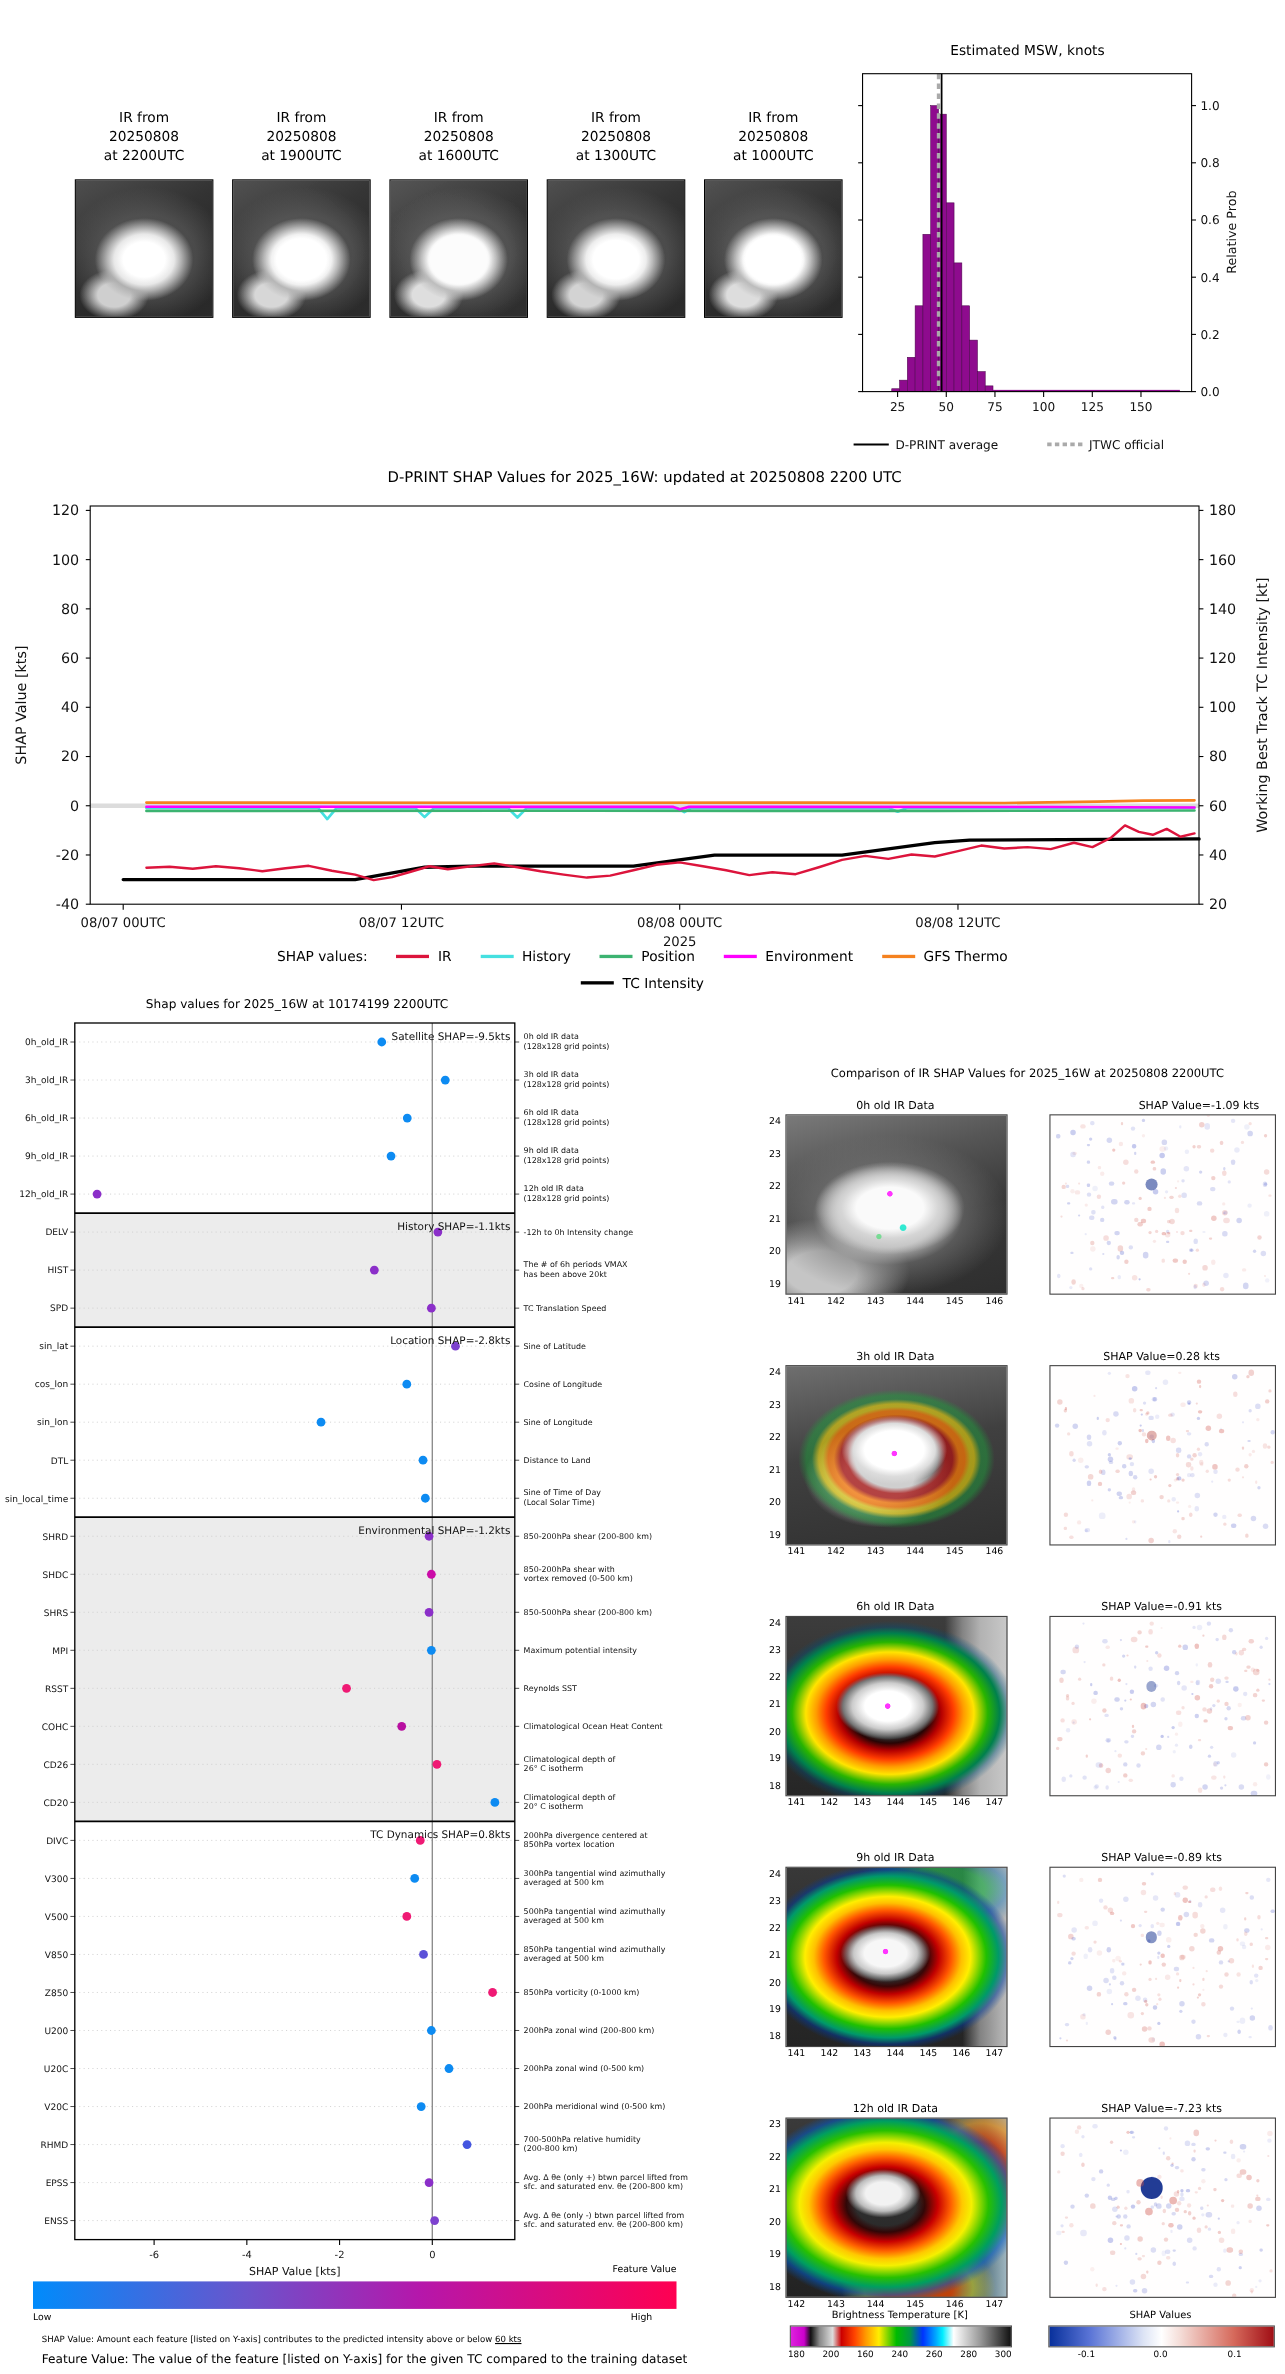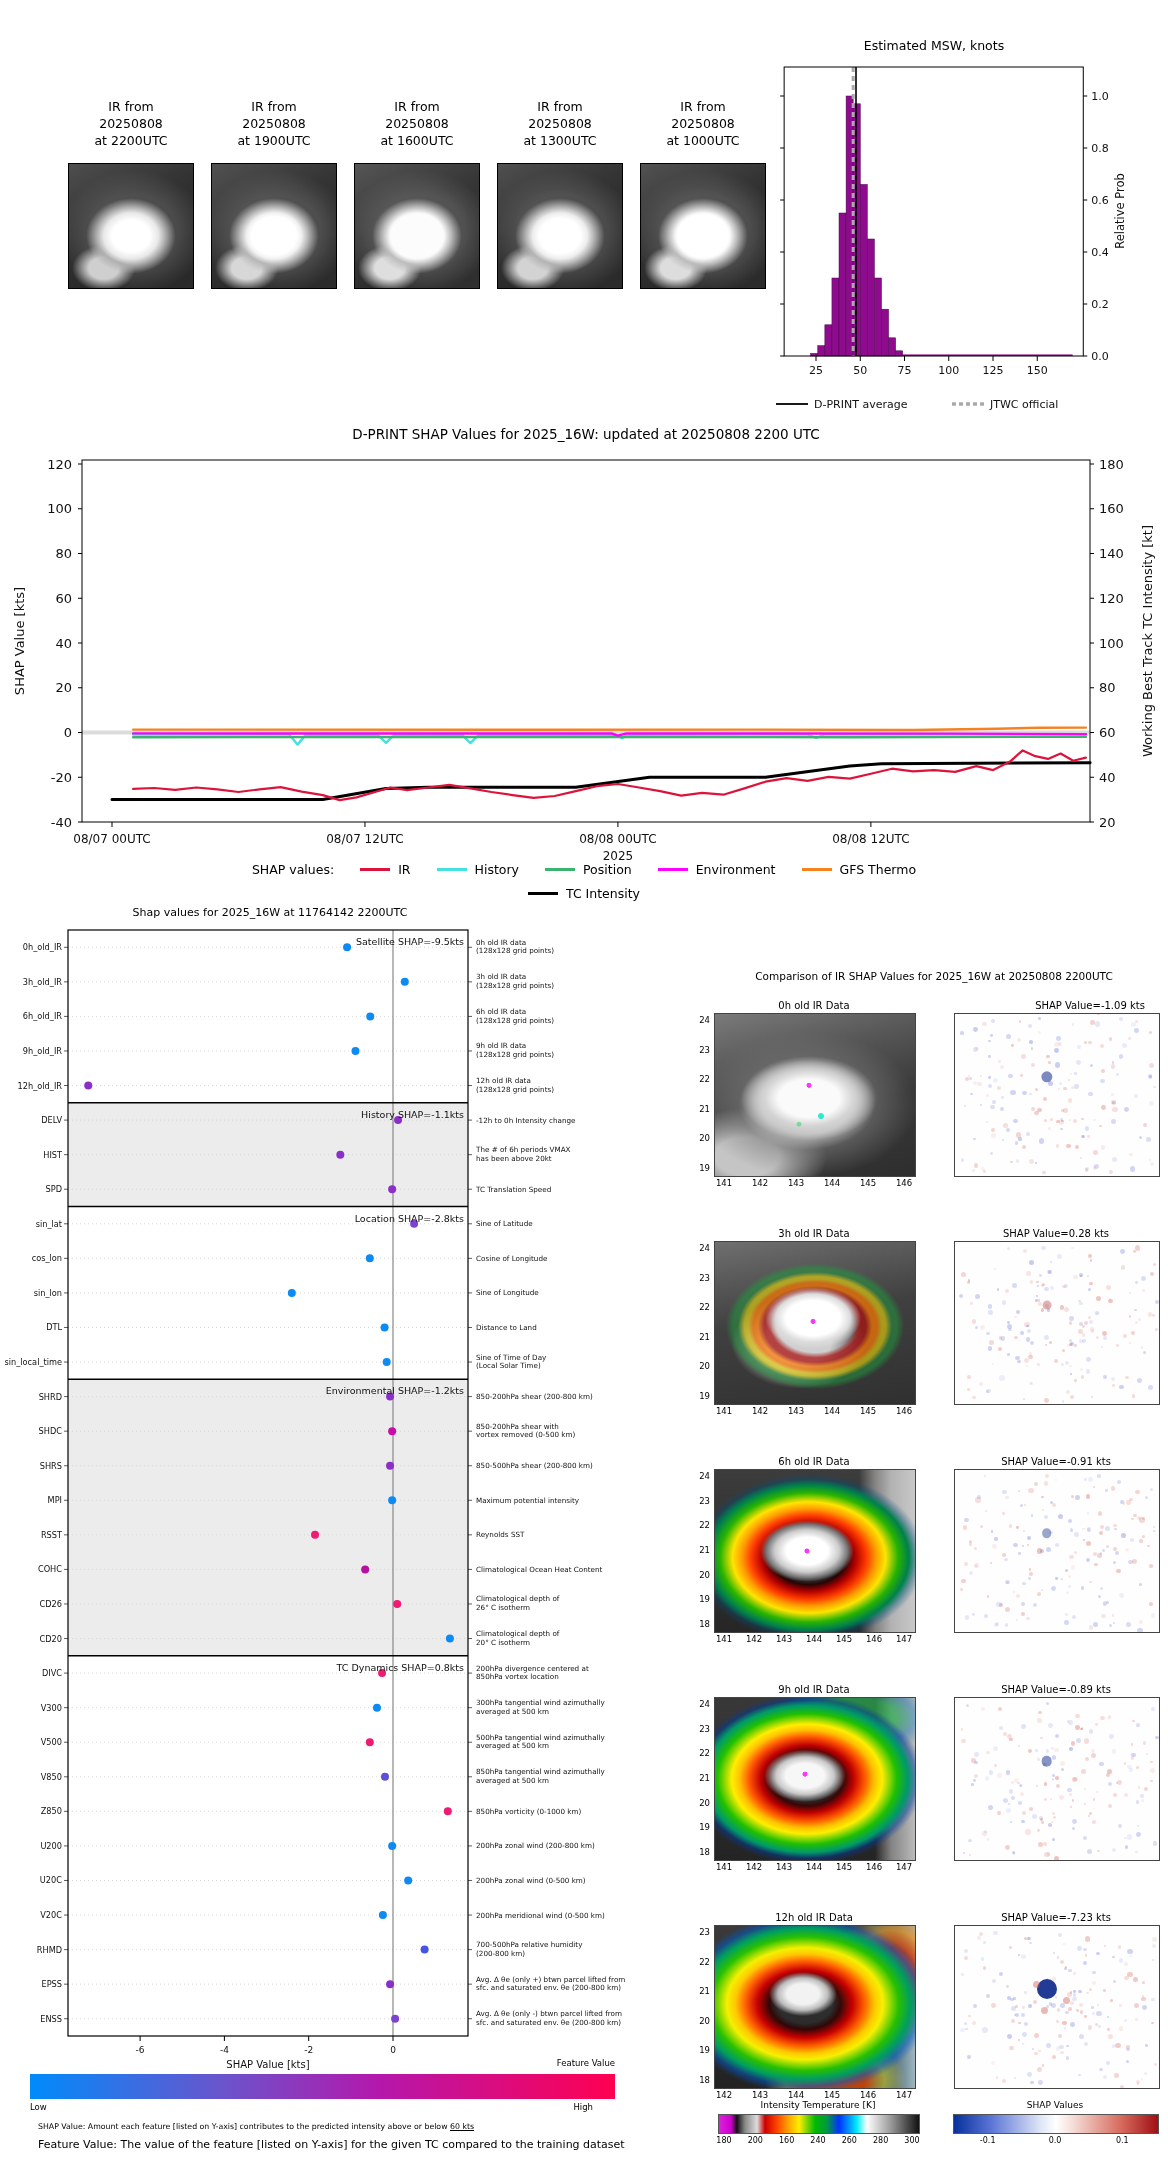--- a/index.html
+++ b/index.html
@@ -271,21 +271,21 @@
       <div class="leg-item">
         <div class="leg-swatch" style="background: rgb(255, 0, 255); height: 3px;"></div>
         <span>Environment</span>
       </div>
       <div class="leg-item">
         <div class="leg-swatch" style="background: rgb(245, 130, 31); height: 3px;"></div>
         <span>GFS Thermo</span>
       </div>
     </div>
 
-  <div id="dot-title">Shap values for 2025_16W at 11764142 2200UTC</div>
+  <div id="dot-title">Shap values for 2025_16W at 10174199 2200UTC</div>
   <svg id="dot-svg" width="710" height="1180">
       <rect x="68" y="30" width="400" height="172.8125" fill="#ffffff"></rect>
       <rect x="68" y="202.8125" width="400" height="103.6875" fill="#ececec"></rect>
       <rect x="68" y="306.5" width="400" height="172.8125" fill="#ffffff"></rect>
       <rect x="68" y="479.3125" width="400" height="276.5" fill="#ececec"></rect>
       <rect x="68" y="755.8125" width="400" height="380.1875" fill="#ffffff"></rect>
       <line x1="68" x2="468" y1="47.28125" y2="47.28125" stroke="#cfcfcf" stroke-width="0.8" stroke-dasharray="1 3"></line>
       <line x1="68" x2="468" y1="81.84375" y2="81.84375" stroke="#cfcfcf" stroke-width="0.8" stroke-dasharray="1 3"></line>
       <line x1="68" x2="468" y1="116.40625" y2="116.40625" stroke="#cfcfcf" stroke-width="0.8" stroke-dasharray="1 3"></line>
       <line x1="68" x2="468" y1="150.96875" y2="150.96875" stroke="#cfcfcf" stroke-width="0.8" stroke-dasharray="1 3"></line>
@@ -1465,21 +1465,21 @@
       <div class="cmp-lat" style="left: 690px; top: 2015.8px;">20</div>
       <div class="cmp-lat" style="left: 690px; top: 2045.4px;">19</div>
       <div class="cmp-lat" style="left: 690px; top: 2075px;">18</div>
       <div class="cmp-lon" style="left: 709px; top: 2090px;">142</div>
       <div class="cmp-lon" style="left: 745px; top: 2090px;">143</div>
       <div class="cmp-lon" style="left: 781px; top: 2090px;">144</div>
       <div class="cmp-lon" style="left: 817px; top: 2090px;">145</div>
       <div class="cmp-lon" style="left: 853px; top: 2090px;">146</div>
       <div class="cmp-lon" style="left: 889px; top: 2090px;">147</div>
     </div>
-  <div id="bt-label">Intensity Temperature [K]</div>
+  <div id="bt-label">Brightness Temperature [K]</div>
   <div id="bt-bar"></div>
   <div id="sv-label">SHAP Values</div>
   <div id="sv-bar"></div>
 <div class="cb-tick" style="left: 707px; top: 2136px;">180</div>
     <div class="cb-tick" style="left: 738.333px; top: 2136px;">200</div>
     <div class="cb-tick" style="left: 769.667px; top: 2136px;">160</div>
     <div class="cb-tick" style="left: 801px; top: 2136px;">240</div>
     <div class="cb-tick" style="left: 832.333px; top: 2136px;">260</div>
     <div class="cb-tick" style="left: 863.667px; top: 2136px;">280</div>
     <div class="cb-tick" style="left: 895px; top: 2136px;">300</div>

